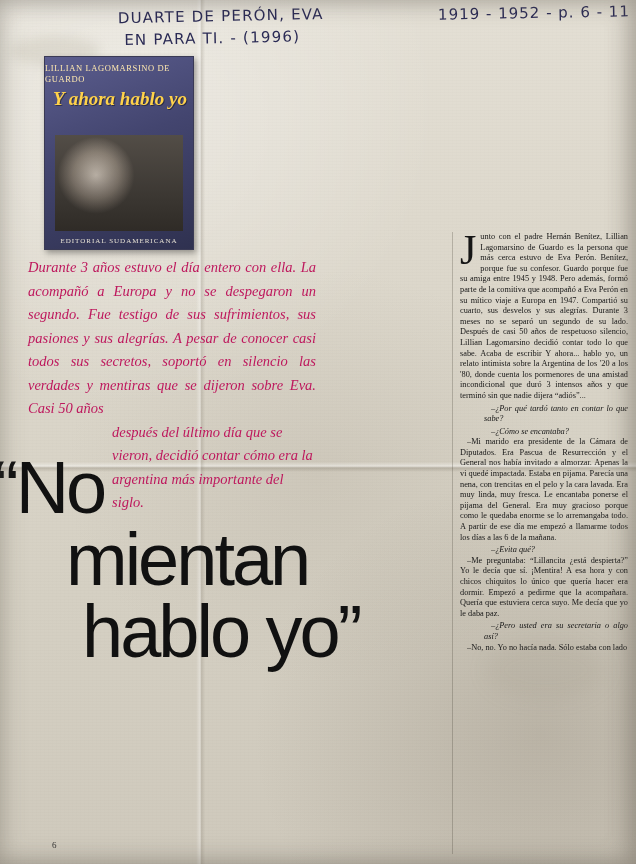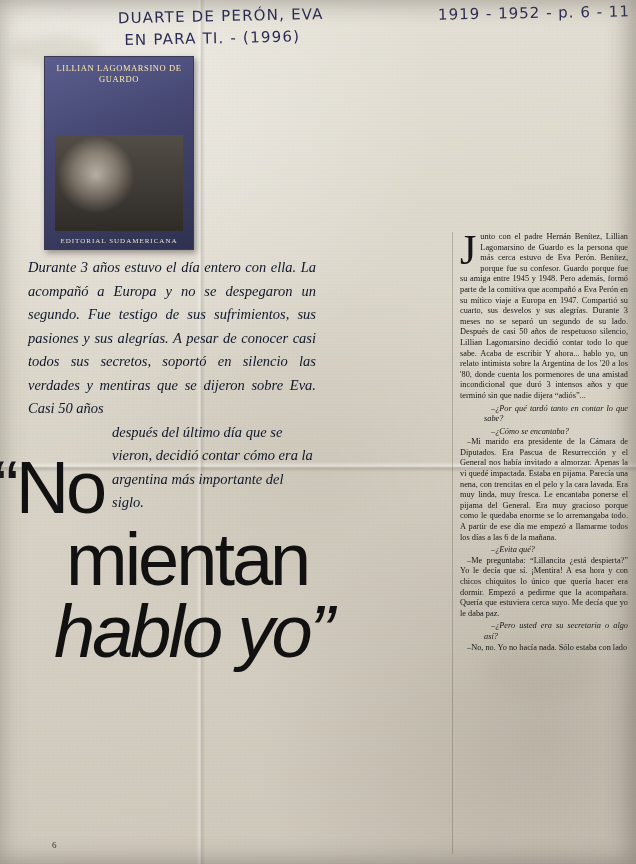--- a/index.html
+++ b/index.html
@@ -86,21 +86,20 @@
     width: 148px;
     height: 192px;
     background: linear-gradient(160deg, #5b5d8e 0%, #43456f 45%, #2f3150 100%);
     border: 1px solid #3a3a55;
     overflow: hidden;
     box-shadow: 2px 3px 6px rgba(0,0,0,0.35);
   }
   #cover-title {
     position: absolute;
     top: 6px; left: 0; right: 0;
-    text-align: center;
     color: #ffe9b0;
     font-family: "Liberation Serif", serif;
     font-size: 8.5px;
     letter-spacing: 0.6px;
     line-height: 11px;
   }
   #cover-headline {
     position: absolute;
     top: 32px; left: 8px;
     color: #ffd24a;
@@ -154,21 +153,21 @@
   #standfirst {
     position: absolute;
     left: 28px;
     top: 256px;
     width: 288px;
     font-family: "Liberation Serif", serif;
     font-style: italic;
     font-size: 14.5px;
     line-height: 23.5px;
     text-align: justify;
-    color: #0f172a;
+    color: #be185d;
   }
   #standfirst .indent-block {
     display: block;
     margin-left: 84px;
     text-align: left;
   }
   
   #pullquote {
     position: absolute;
     left: -6px;
@@ -177,21 +176,21 @@
     font-family: "Liberation Sans", sans-serif;
     font-weight: 300;
     font-size: 74px;
     line-height: 72px;
     letter-spacing: -3px;
     color: #111;
   }
   #pullquote .l1 { display:block; }
   #pullquote .l2 { display:block; margin-left: 72px; }
   #pullquote .l3 { display:block; margin-left: 26px; }
-  #pullquote .l4 { display:block; margin-left: 60px; font-style: italic; }
+  #pullquote .l4 { display:block; margin-left: 88px; }
   
   #column {
     position: absolute;
     right: 8px;
     top: 232px;
     width: 168px;
     font-family: "Liberation Serif", serif;
     font-size: 8.3px;
     line-height: 10.6px;
     text-align: justify;
@@ -253,20 +252,21 @@
   <div class="crease" id="crease-v"></div>
 
   <div id="handwriting">
     <div class="line1">DUARTE DE PERÓN, EVA</div>
     <div class="line2">EN PARA TI. - (1996)</div>
   </div>
   <div id="hw-ref">1919 - 1952 - p. 6 - 11</div>
 
   <div id="cover">
     <div id="cover-title">LILLIAN LAGOMARSINO DE GUARDO</div>
+    <div id="cover-headline">Y ahora hablo yo</div>
     <div id="cover-photo"></div>
     <div id="cover-imprint">EDITORIAL SUDAMERICANA</div>
   </div>
 
 
   <div id="standfirst">
     <span>Durante 3 años estuvo el día entero con ella. La acompañó a Europa y no se despegaron un segundo. Fue testigo de sus sufrimientos, sus pasiones y sus alegrías. A pesar de conocer casi todos sus secretos, soportó en silencio las verdades y mentiras que se dijeron sobre Eva. Casi 50 años</span>
     <span class="indent-block">después del último día que se vieron, decidió contar cómo era la argentina más importante del siglo.</span>
   </div>
 

